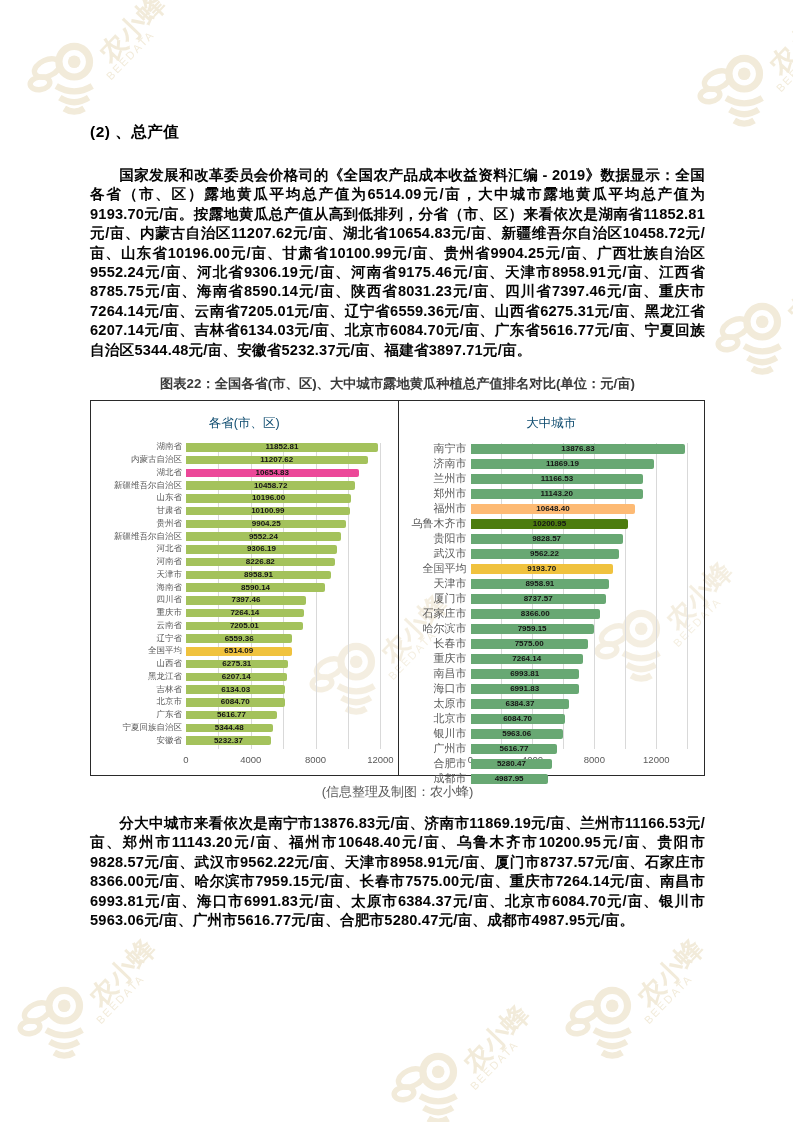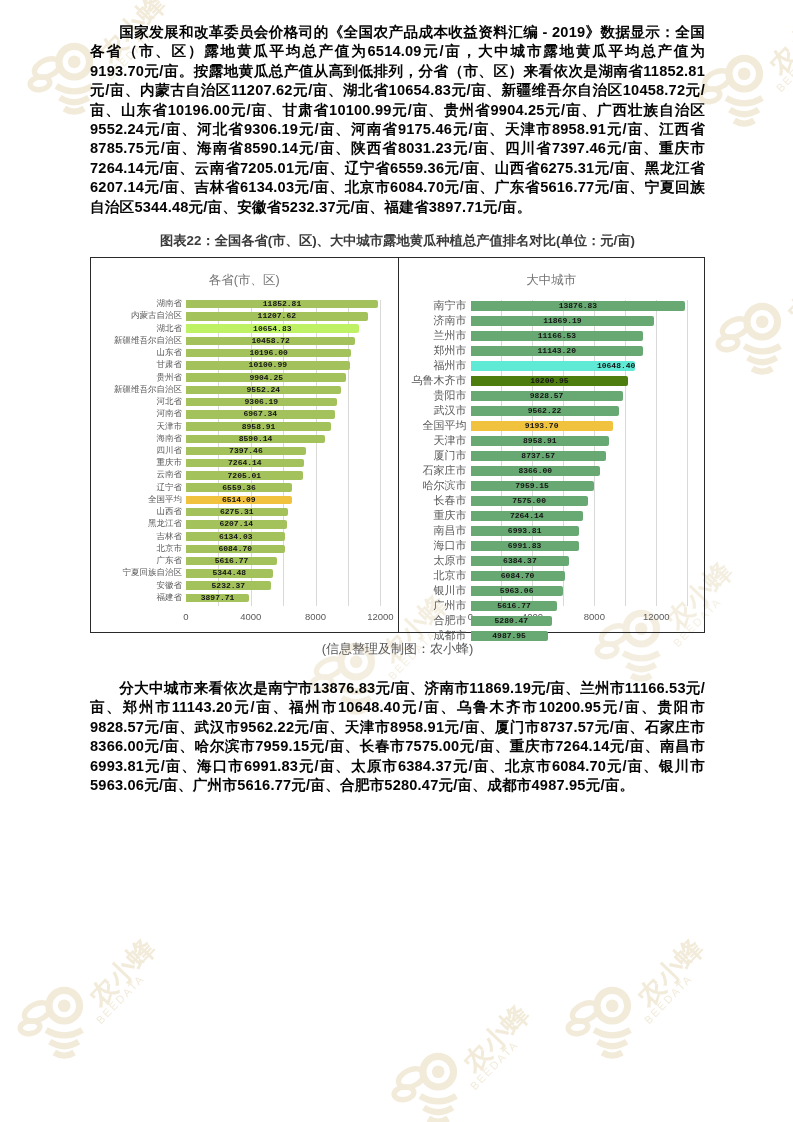--- a/index.html
+++ b/index.html
@@ -18,43 +18,43 @@
   .wm-sub { position:absolute; left:90px; top:94px; font-size:11px; letter-spacing:2px;
             transform:rotate(-46deg); transform-origin:left center; white-space:nowrap; }
 
   
   .content { position:absolute; left:90px; top:0; width:615px; z-index:1; color:#000; }
   .heading { margin-top:122px; font-size:15.5px; font-weight:700; letter-spacing:0.5px; }
   .para {
     margin-top:23px; font-size:14.6px; line-height:19.4px; font-weight:600;
     text-align:justify; text-indent:2em; color:#050505; letter-spacing:0.2px;
   }
-  .para.second { margin-top:21px; }
+  .para.second { margin-top:13px; }
   .fig-caption { margin-top:15px; text-align:center; font-size:13.3px; font-weight:600; color:#3a3a3a; }
 
   
   .figure-box {
     margin-top:7px; height:376px; border:1px solid #2a2a2a;
     display:flex; flex-direction:row; background:transparent;
   }
   .panel { width:50%; display:flex; flex-direction:column; }
   .panel + .panel { border-left:1px solid #2a2a2a; }
-  .panel-title { height:40px; line-height:44px; text-align:center; font-size:12.5px; color:#737373; }
+  .panel-title { height:40px; line-height:44px; text-align:center; font-size:12.5px; color:#0c4a6e; }
   .chart-area { flex:1; position:relative; }
   .gridlines { position:absolute; top:2px; bottom:0; pointer-events:none; }
   .panel[data-chart="0"] .gridlines { left:95px; right:9px; }
   .panel[data-chart="1"] .gridlines { left:72px; right:9px; }
   .gridline { position:absolute; top:0; bottom:0; width:1px; background:#d9d9d9; }
   .rows { position:absolute; top:0; bottom:2px; left:0; right:9px;
           display:flex; flex-direction:column; z-index:1; }
   .crow { flex:1; display:flex; align-items:center; }
   .cat { text-align:right; padding-right:4px; color:#595959; white-space:nowrap; overflow:hidden; }
   .panel[data-chart="0"] .cat { width:95px; font-size:8.5px; }
   .panel[data-chart="1"] .cat { width:72px; font-size:11px; }
-  .bar-area { flex:1; height:100%; display:flex; align-items:center;font-family:Liberation Mono, monospace; }
+  .bar-area { flex:1; height:100%; display:flex; align-items:center; }
   .bar { border-radius:0 2px 2px 0; display:flex; align-items:center; justify-content:center; }
   .panel[data-chart="0"] .bar { height:8.5px; }
   .panel[data-chart="1"] .bar { height:10px; }
   .val { font-size:8px; font-weight:700; color:#141414; white-space:nowrap; line-height:1; }
   .axis { position:relative; height:26px; }
   .panel[data-chart="0"] .axis { margin-left:95px; margin-right:9px; }
   .panel[data-chart="1"] .axis { margin-left:72px; margin-right:9px; }
   .tick { position:absolute; top:5px; transform:translateX(-50%); font-size:9.5px; color:#595959; }
 
   .fig-credit { margin-top:7px; text-align:center; font-size:13px; color:#595959; font-weight:500; }
@@ -129,20 +129,21 @@
   </div>
   <div class="wm" style="left:556px; top:922px;">
     <svg class="wm-bee" viewBox="0 0 100 100">
         <use href="#bee-glyph"></use>
       </svg>
     <div class="wm-label">农小蜂</div>
     <div class="wm-sub">BEEDATA</div>
   </div>
 
   <div class="content">
+    <div class="heading">(2) 、总产值</div>
 
     <p class="para">国家发展和改革委员会价格司的《全国农产品成本收益资料汇编 - 2019》数据显示：全国各省（市、区）露地黄瓜平均总产值为6514.09元/亩，大中城市露地黄瓜平均总产值为9193.70元/亩。按露地黄瓜总产值从高到低排列，分省（市、区）来看依次是湖南省11852.81元/亩、内蒙古自治区11207.62元/亩、湖北省10654.83元/亩、新疆维吾尔自治区10458.72元/亩、山东省10196.00元/亩、甘肃省10100.99元/亩、贵州省9904.25元/亩、广西壮族自治区9552.24元/亩、河北省9306.19元/亩、河南省9175.46元/亩、天津市8958.91元/亩、江西省8785.75元/亩、海南省8590.14元/亩、陕西省8031.23元/亩、四川省7397.46元/亩、重庆市7264.14元/亩、云南省7205.01元/亩、辽宁省6559.36元/亩、山西省6275.31元/亩、黑龙江省6207.14元/亩、吉林省6134.03元/亩、北京市6084.70元/亩、广东省5616.77元/亩、宁夏回族自治区5344.48元/亩、安徽省5232.37元/亩、福建省3897.71元/亩。</p>
 
     <div class="fig-caption">图表22：全国各省(市、区)、大中城市露地黄瓜种植总产值排名对比(单位：元/亩)</div>
 
     <div class="figure-box">
       <div class="panel" data-chart="0">
         <div class="panel-title">各省(市、区)</div>
         <div class="chart-area">
           <div class="gridlines">
@@ -166,21 +167,21 @@
                 <div class="cat">内蒙古自治区</div>
                 <div class="bar-area">
                   <div class="bar" style="width: 89.661%; background: rgb(164, 194, 92);">
                     <span class="val">11207.62</span>
                   </div>
                 </div>
               </div>
               <div class="crow">
                 <div class="cat">湖北省</div>
                 <div class="bar-area">
-                  <div class="bar" style="width: 85.2386%; background: #bef264;">
+                  <div class="bar" style="width: 85.2386%; background: #ec4899;">
                     <span class="val">10654.83</span>
                   </div>
                 </div>
               </div>
               <div class="crow">
                 <div class="cat">新疆维吾尔自治区</div>
                 <div class="bar-area">
                   <div class="bar" style="width: 83.6698%; background: rgb(164, 194, 92);">
                     <span class="val">10458.72</span>
                   </div>
@@ -223,21 +224,21 @@
                 <div class="bar-area">
                   <div class="bar" style="width: 74.4495%; background: rgb(164, 194, 92);">
                     <span class="val">9306.19</span>
                   </div>
                 </div>
               </div>
               <div class="crow">
                 <div class="cat">河南省</div>
                 <div class="bar-area">
                   <div class="bar" style="width: 73.4037%; background: rgb(164, 194, 92);">
-                    <span class="val">6967.34</span>
+                    <span class="val">8226.82</span>
                   </div>
                 </div>
               </div>
               <div class="crow">
                 <div class="cat">天津市</div>
                 <div class="bar-area">
                   <div class="bar" style="width: 71.6713%; background: rgb(164, 194, 92);">
                     <span class="val">8958.91</span>
                   </div>
                 </div>
@@ -336,28 +337,20 @@
                   <div class="bar" style="width: 42.7558%; background: rgb(164, 194, 92);">
                     <span class="val">5344.48</span>
                   </div>
                 </div>
               </div>
               <div class="crow">
                 <div class="cat">安徽省</div>
                 <div class="bar-area">
                   <div class="bar" style="width: 41.859%; background: rgb(164, 194, 92);">
                     <span class="val">5232.37</span>
-                  </div>
-                </div>
-              </div>
-              <div class="crow">
-                <div class="cat">福建省</div>
-                <div class="bar-area">
-                  <div class="bar" style="width: 31.1817%; background: rgb(164, 194, 92);">
-                    <span class="val">3897.71</span>
                   </div>
                 </div>
               </div>
             </div>
         </div>
         <div class="axis">
             <span class="tick" style="left: 0%;">0</span>
             <span class="tick" style="left: 32%;">4000</span>
             <span class="tick" style="left: 64%;">8000</span>
             <span class="tick" style="left: 96%;">12000</span>
@@ -404,21 +397,21 @@
                 <div class="cat">郑州市</div>
                 <div class="bar-area">
                   <div class="bar" style="width: 76.8497%; background: rgb(104, 168, 115);">
                     <span class="val">11143.20</span>
                   </div>
                 </div>
               </div>
               <div class="crow">
                 <div class="cat">福州市</div>
                 <div class="bar-area">
-                  <div class="bar" style="width: 73.4372%; background: #5eead4; justify-content: flex-end;">
+                  <div class="bar" style="width: 73.4372%; background: #fdba74;">
                     <span class="val">10648.40</span>
                   </div>
                 </div>
               </div>
               <div class="crow">
                 <div class="cat">乌鲁木齐市</div>
                 <div class="bar-area">
                   <div class="bar" style="width: 70.3514%; background: #4d7c0f;">
                     <span class="val">10200.95</span>
                   </div>

